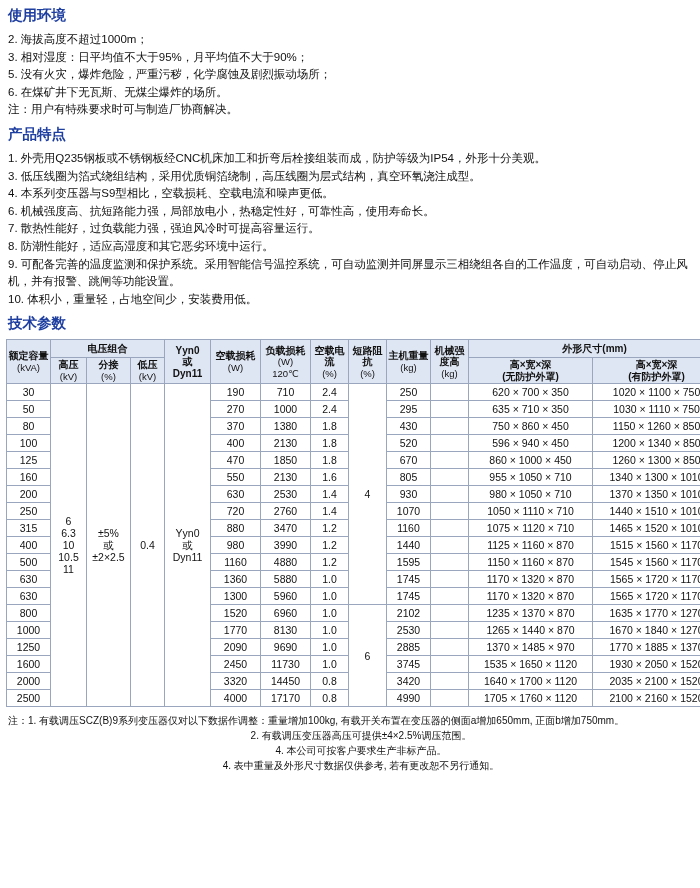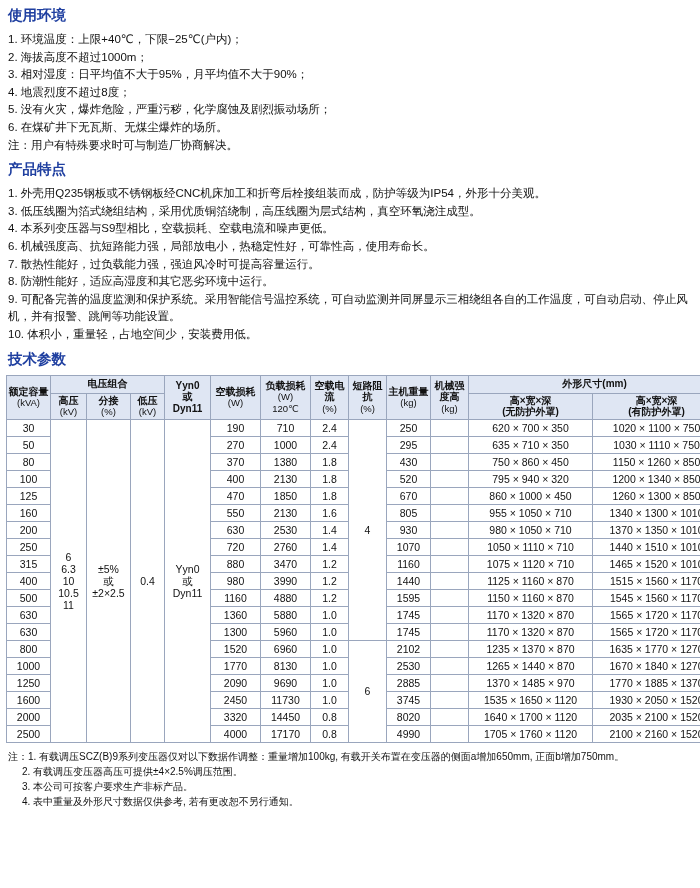--- a/index.html
+++ b/index.html
@@ -60,34 +60,32 @@
   }
   .u{font-weight:normal;font-size:9.5px;display:block;}
   .midcell{background:#fff;}
   .notes{
     margin:6px 0 0 8px;
     font-size:10px;
     line-height:15px;
     color:#111;
   }
   .notes div{white-space:nowrap;}
-  .note-indent{padding-left:14px;}
+  .note-indent{padding-left:14px;text-align:center;}
 </style>
 </head>
 <body>
 
 <div class="page">
 
   <div class="sec-env">
     <div class="sec-title">使用环境</div>
     <div class="lines">
-      <div class="line">1. 环境温度：上限+40℃，下限−25℃(户内)；</div>
       <div class="line">2. 海拔高度不超过1000m；</div>
       <div class="line">3. 相对湿度：日平均值不大于95%，月平均值不大于90%；</div>
-      <div class="line">4. 地震烈度不超过8度；</div>
       <div class="line">5. 没有火灾，爆炸危险，严重污秽，化学腐蚀及剧烈振动场所；</div>
       <div class="line">6. 在煤矿井下无瓦斯、无煤尘爆炸的场所。</div>
       <div class="line">注：用户有特殊要求时可与制造厂协商解决。</div>
     </div>
   </div>
 
   <div class="sec-feat">
     <div class="sec-title">产品特点</div>
     <div class="lines">
       <div class="line">1. 外壳用Q235钢板或不锈钢板经CNC机床加工和折弯后栓接组装而成，防护等级为IP54，外形十分美观。</div>
@@ -240,21 +238,21 @@
             <td>1150 × 1260 × 850</td>
 
           </tr>
           <tr>
             <td>100</td>
             <td>400</td>
             <td>2130</td>
             <td>1.8</td>
             <td>520</td>
             <td></td>
-            <td>795 × 940 × 320</td>
+            <td>596 × 940 × 450</td>
             <td>1200 × 1340 × 850</td>
 
           </tr>
           <tr>
             <td>125</td>
             <td>470</td>
             <td>1850</td>
             <td>1.8</td>
             <td>670</td>
             <td></td>
@@ -394,21 +392,21 @@
             <td></td>
             <td>1535 × 1650 × 1120</td>
             <td>1930 × 2050 × 1520</td>
 
           </tr>
           <tr>
             <td>2000</td>
             <td>3320</td>
             <td>14450</td>
             <td>0.8</td>
-            <td>8020</td>
+            <td>3420</td>
             <td></td>
             <td>1640 × 1700 × 1120</td>
             <td>2035 × 2100 × 1520</td>
 
           </tr>
           <tr>
             <td>2500</td>
             <td>4000</td>
             <td>17170</td>
             <td>0.8</td>
@@ -418,18 +416,18 @@
             <td>2100 × 2160 × 1520</td>
 
           </tr>
         </tbody>
       </table>
     </div>
 
     <div class="notes">
       <div>注：1. 有载调压SCZ(B)9系列变压器仅对以下数据作调整：重量增加100kg, 有载开关布置在变压器的侧面a增加650mm, 正面b增加750mm。</div>
       <div class="note-indent">2. 有载调压变压器高压可提供±4×2.5%调压范围。</div>
-      <div class="note-indent">3. 本公司可按客户要求生产非标产品。</div>
+      <div class="note-indent">4. 本公司可按客户要求生产非标产品。</div>
       <div class="note-indent">4. 表中重量及外形尺寸数据仅供参考, 若有更改恕不另行通知。</div>
     </div>
   </div>
 
 </div>
 
 </body></html>

